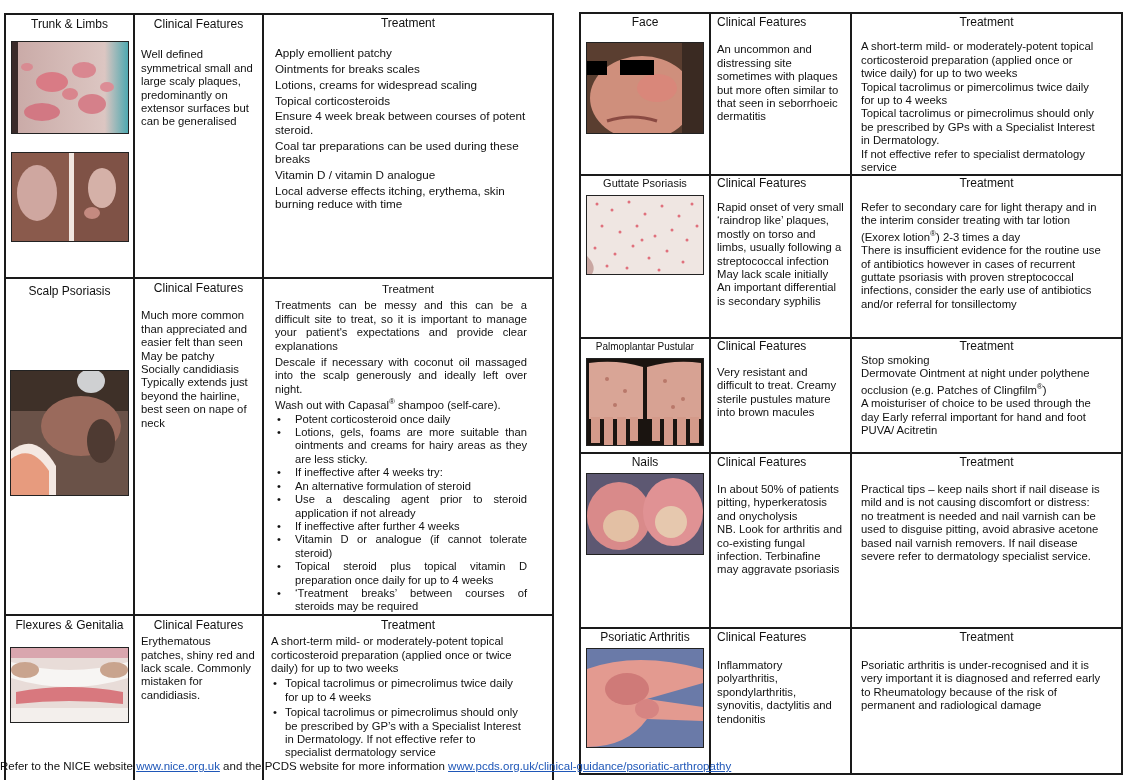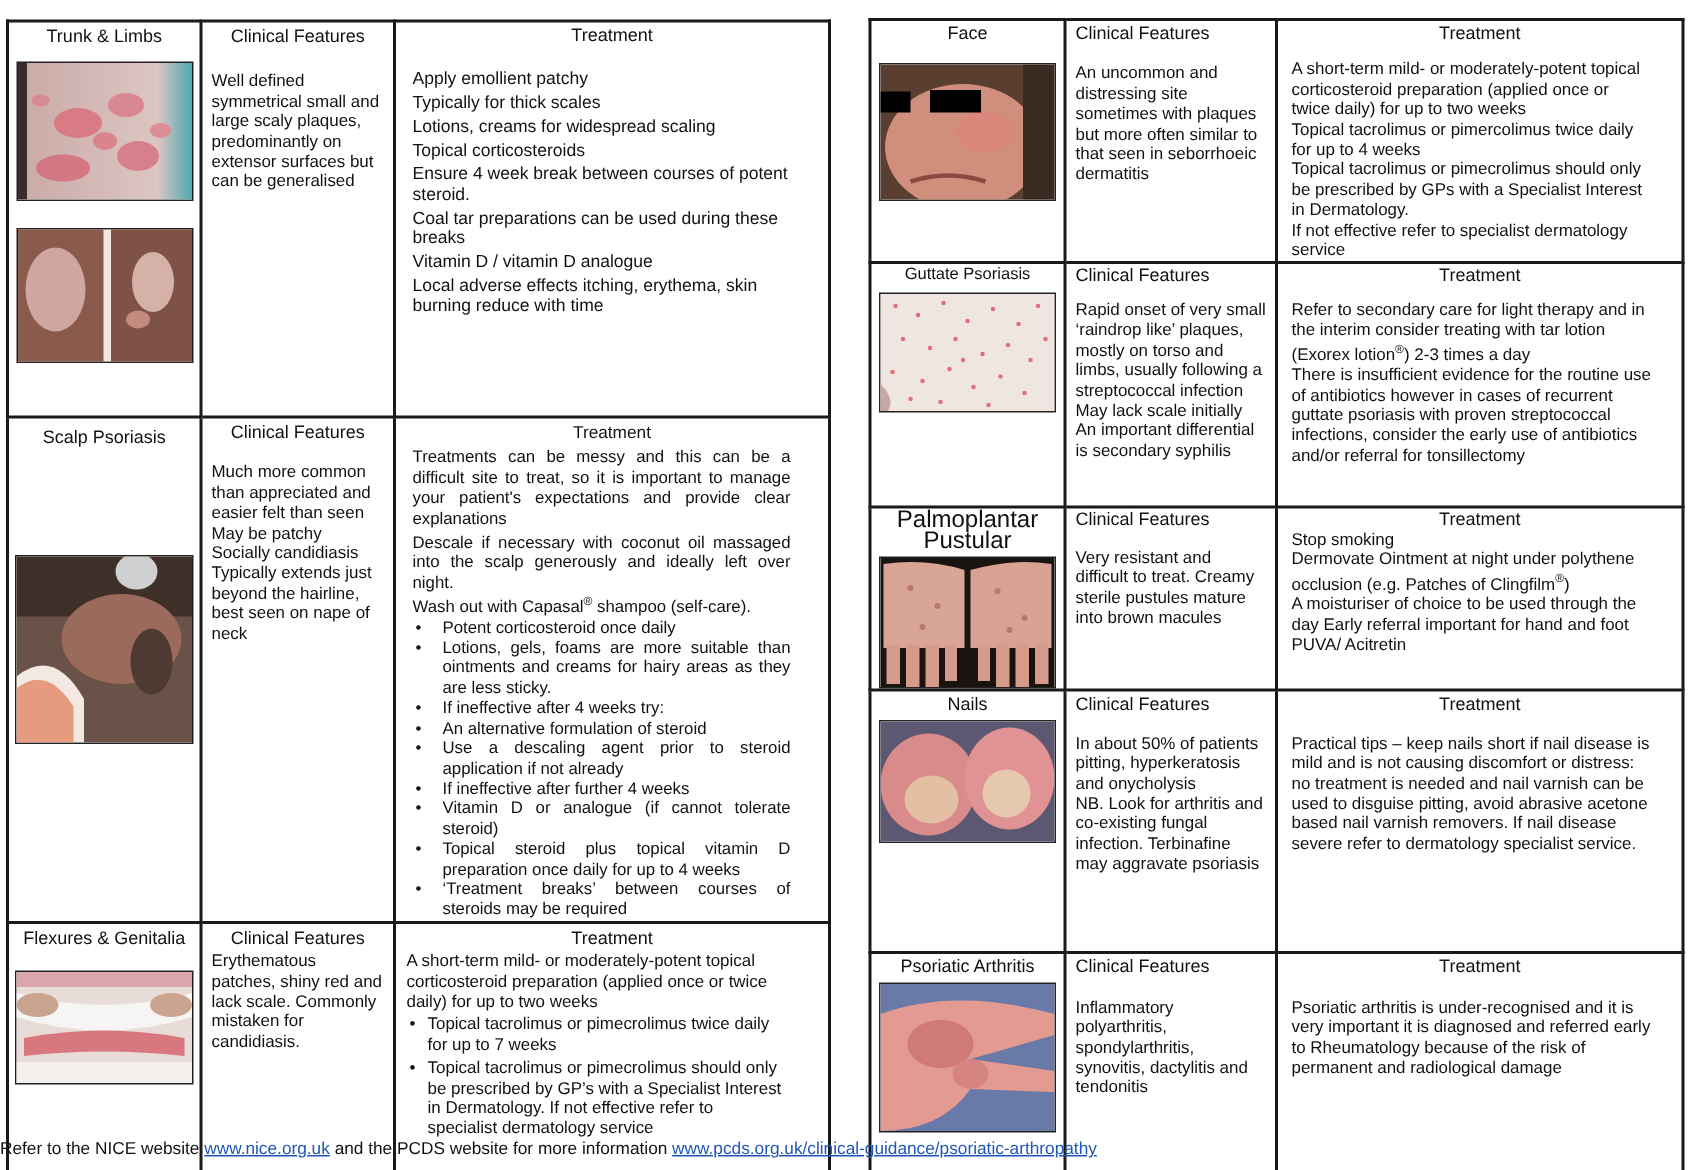--- a/index.html
+++ b/index.html
@@ -70,21 +70,21 @@
     <td>
       <div class="hdr">Clinical Features</div>
       <div class="txt" style="margin-top:17px">
         <p>Well defined symmetrical small and large scaly plaques, predominantly on extensor surfaces but can be generalised</p>
       </div>
     </td>
     <td>
       <div class="hdr" style="margin-top:2px">Treatment</div>
       <div class="txt" style="margin-top:16px; padding-left:11px; font-size:11.7px; line-height:13.7px">
         <p>Apply emollient patchy</p>
-        <p class="gap" style="margin-top:2px">Typically for thick scales</p>
+        <p class="gap" style="margin-top:2px">Ointments for breaks scales</p>
         <p style="margin-top:2px">Lotions, creams for widespread scaling</p>
         <p style="margin-top:2px">Topical corticosteroids</p>
         <p style="margin-top:2px">Ensure 4 week break between courses of potent steroid.</p>
         <p style="margin-top:2px">Coal tar preparations can be used during these breaks</p>
         <p style="margin-top:2px">Vitamin D / vitamin D analogue</p>
         <p style="margin-top:2px">Local adverse effects itching, erythema, skin burning reduce with time</p>
       </div>
     </td>
   </tr>
 
@@ -148,21 +148,21 @@
       <div class="hdr">Clinical Features</div>
       <div class="txt" style="margin-top:3px">
         <p>Erythematous patches, shiny red and lack scale. Commonly mistaken for candidiasis.</p>
       </div>
     </td>
     <td>
       <div class="hdr">Treatment</div>
       <div class="txt" style="margin-top:3px; padding-left:7px; padding-right:30px">
         <p>A short-term mild- or moderately-potent topical corticosteroid preparation (applied once or twice daily) for up to two weeks</p>
         <ul class="dot" style="margin-top:2px">
-          <li>Topical tacrolimus or pimecrolimus twice daily for up to 7 weeks</li>
+          <li>Topical tacrolimus or pimecrolimus twice daily for up to 4 weeks</li>
           <li style="margin-top:2px">Topical tacrolimus or pimecrolimus should only be prescribed by GP’s with a Specialist Interest in Dermatology. If not effective refer to specialist dermatology service</li>
         </ul>
       </div>
     </td>
   </tr>
 </tbody>
   </table>
 
 <table class="tbl" style="left:579px; top:12px; width:542px;">
   <colgroup>
@@ -249,21 +249,21 @@
       <div class="txt" style="margin-top:10px; padding-left:9px; padding-right:16px">
         <p>Refer to secondary care for light therapy and in the interim consider treating with tar lotion</p>
         <p style="margin-top:3px"><span>(Exorex lotion</span><sup>®</sup><span>) 2-3 times a day</span></p>
         <p>There is insufficient evidence for the routine use of antibiotics however in cases of recurrent guttate psoriasis with proven streptococcal infections, consider the early use of antibiotics and/or referral for tonsillectomy</p>
       </div>
     </td>
   </tr>
 
   <tr style="height:115px">
     <td class="c1">
-      <div class="hdr" style="margin-top:1px; font-size:16px">Palmoplantar Pustular</div>
+      <div class="hdr" style="margin-top:1px; font-size:10px">Palmoplantar Pustular</div>
       <svg class="photo" width="116" height="86" style="margin-top:4px" viewBox="0 0 116 86">
         <rect width="116" height="86" fill="#1a1410"></rect>
         <path d="M2 4 Q30 0 56 8 L56 60 L2 60 Z" fill="#d9a596"></path>
         <path d="M60 8 Q88 0 114 4 L114 60 L60 60 Z" fill="#d7a293"></path>
         <g fill="#d49a8a">
           <rect x="4" y="58" width="9" height="26"></rect>
               <rect x="17" y="58" width="9" height="28"></rect>
               <rect x="30" y="58" width="9" height="28"></rect>
               <rect x="43" y="58" width="8" height="24"></rect>
           <rect x="65" y="58" width="8" height="24"></rect>

